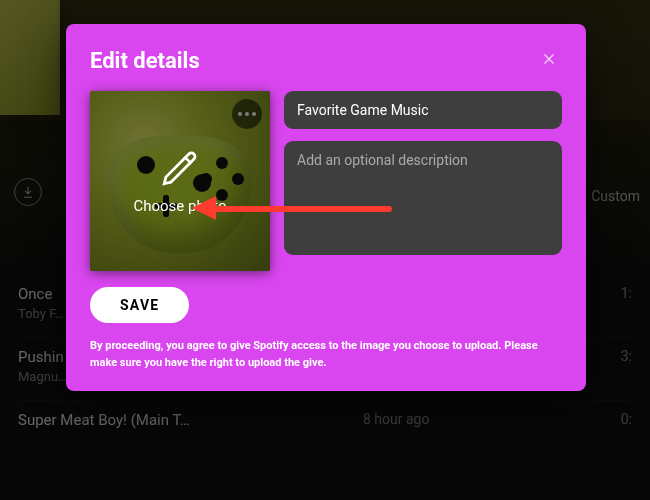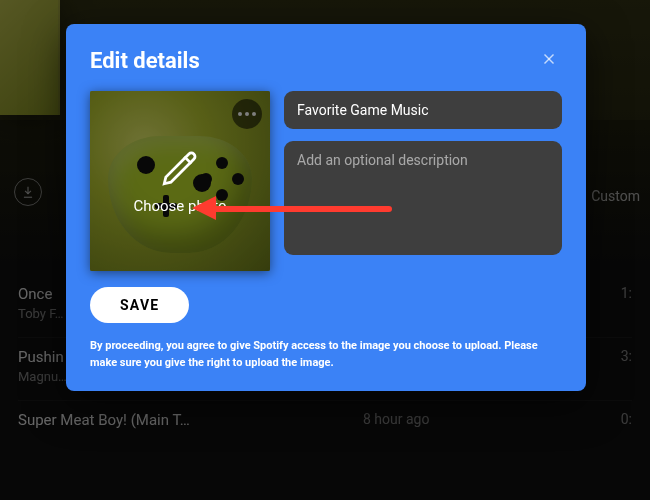--- a/index.html
+++ b/index.html
@@ -38,21 +38,21 @@
   .t-album { font-size:14px; color:rgba(255,255,255,.55); width:170px; white-space:nowrap; overflow:hidden; text-overflow:ellipsis; }
   .t-added { font-size:14px; color:rgba(255,255,255,.55); width:110px; }
   .t-dur { font-size:14px; color:rgba(255,255,255,.55); width:24px; text-align:right; }
 
   
   .scrim { position:absolute; inset:0; background: rgba(0,0,0,.6); }
 
   
   .modal {
     position:absolute; left:66px; top:24px; width:520px; border-radius:8px;
-    background:#3b82f6; padding:22px 24px 20px; box-shadow:0 12px 40px rgba(0,0,0,.6);
+    background:#d946ef; padding:22px 24px 20px; box-shadow:0 12px 40px rgba(0,0,0,.6);
   }
   .modal-header { display:flex; align-items:center; justify-content:space-between; margin-bottom:16px;}
   .modal-title { font-size:22px; font-weight:700; }
   .close-btn { background:none; border:none; color:rgba(255,255,255,.7); cursor:pointer; padding:4px;}
 
   .modal-body { display:flex; gap:14px; }
   .cover-slot {
     position:relative; width:180px; height:180px; background:#3e3e3e; border-radius:2px;
     box-shadow:0 2px 12px rgba(0,0,0,.5); overflow:hidden; cursor:pointer;
   }
@@ -204,19 +204,19 @@
     <div class="fields">
       <input class="name-input" value="Favorite Game Music" placeholder="Add a name" style="">
       <textarea class="desc-input" placeholder="Add an optional description" style=""></textarea>
     </div>
   </div>
 
   <div class="modal-footer">
     <button class="save-btn">SAVE</button>
   </div>
 
-  <p class="disclaimer">By proceeding, you agree to give Spotify access to the image you choose to upload. Please make sure you give the right to upload the image.</p>
+  <p class="disclaimer">By proceeding, you agree to give Spotify access to the image you choose to upload. Please make sure you have the right to upload the give.</p>
 </div>
 
 <div class="arrow">
   <div class="arrow-head"></div>
   <div class="arrow-line"></div>
 </div>
 
 </body></html>

